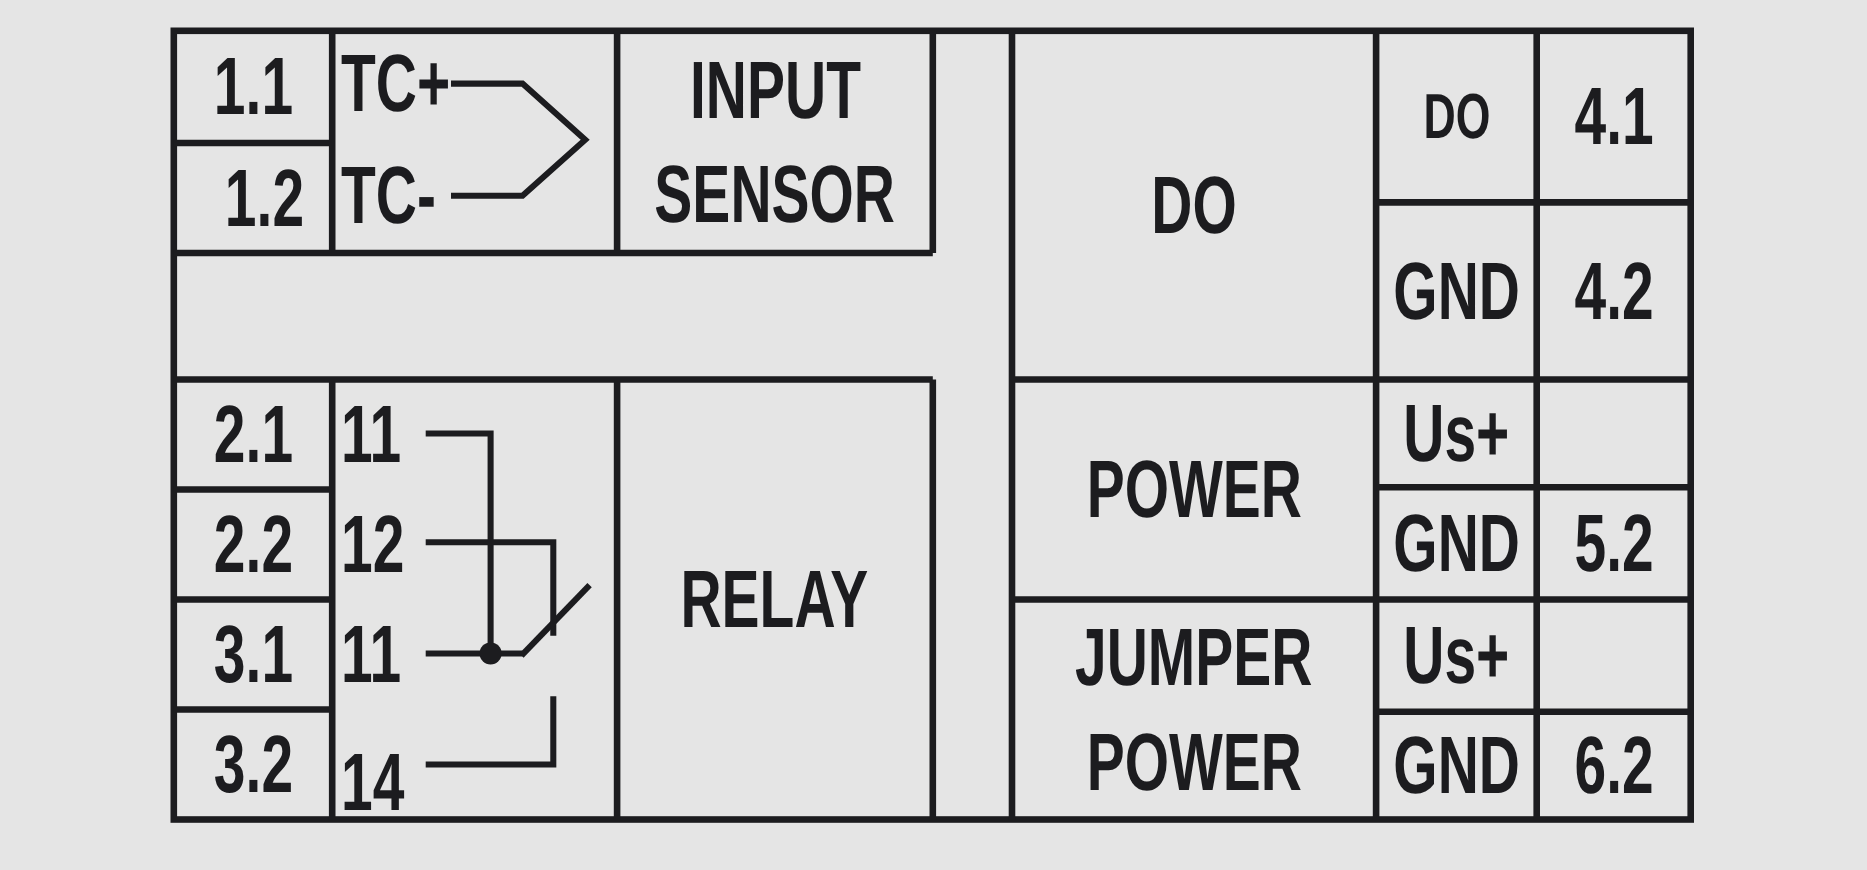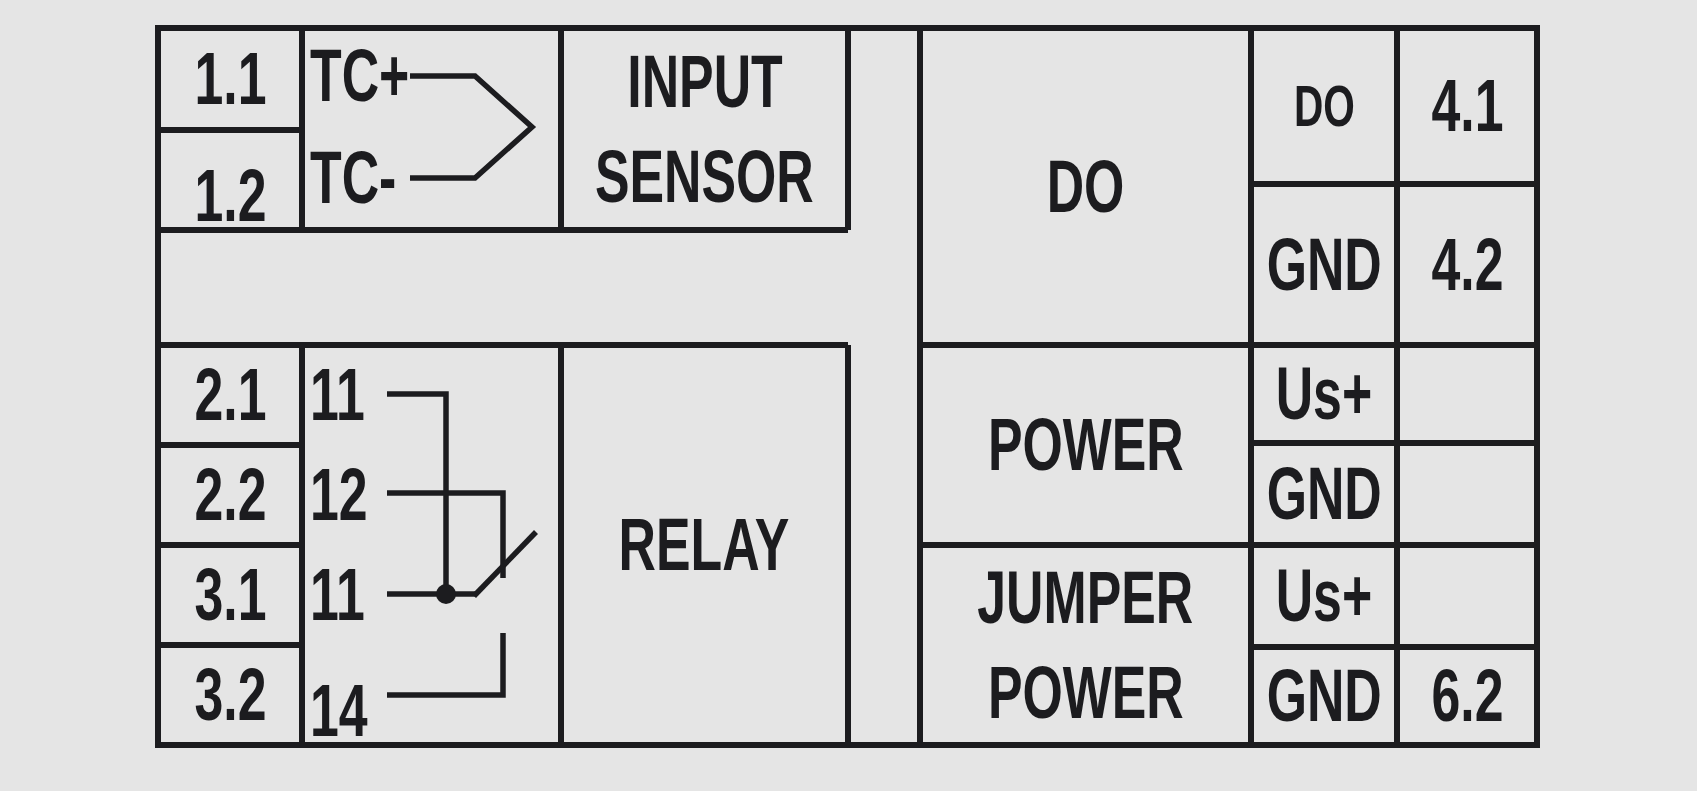--- a/index.html
+++ b/index.html
@@ -57,21 +57,21 @@
       <path d="M387 493 H503 V578"></path>
 
       <path d="M387 695 H503 V633"></path>
     </g>
     <circle cx="446" cy="594" r="10" fill="#1c1c1f" stroke="none"></circle>
   </svg>
 
   <div class="lbl" style="left:158px;top:28px;width:144px;height:102px;">
       <span class="tx">1.1</span>
     </div>
-  <div class="lbl" style="left:158px;top:130px;width:144px;height:100px;margin-top:16px;">
+  <div class="lbl" style="left:168px;top:130px;width:144px;height:100px;">
       <span class="tx">1.2</span>
     </div>
 
   <div class="lbl left" style="left:310px;top:30px;width:120px;height:92px;">
       <span class="tx">TC+</span>
     </div>
   <div class="lbl twoline" style="left:561px;top:28px;width:287px;height:202px;">
     <span class="tx">INPUT</span>
     <span class="tx">SENSOR</span>
   </div>
@@ -139,17 +139,20 @@
   <div class="lbl" style="left:1251px;top:647px;width:146px;height:98px;">
       <span class="tx">GND</span>
     </div>
 
   <div class="lbl" style="left:1397px;top:28px;width:140px;height:156px;">
       <span class="tx">4.1</span>
     </div>
   <div class="lbl" style="left:1397px;top:184px;width:140px;height:161px;">
       <span class="tx">4.2</span>
     </div>
+  <div class="lbl" style="left:1397px;top:443px;width:140px;height:102px;">
+      <span class="tx">5.2</span>
+    </div>
   <div class="lbl" style="left:1397px;top:647px;width:140px;height:98px;">
       <span class="tx">6.2</span>
     </div>
 
 </div>
 
 </body></html>

